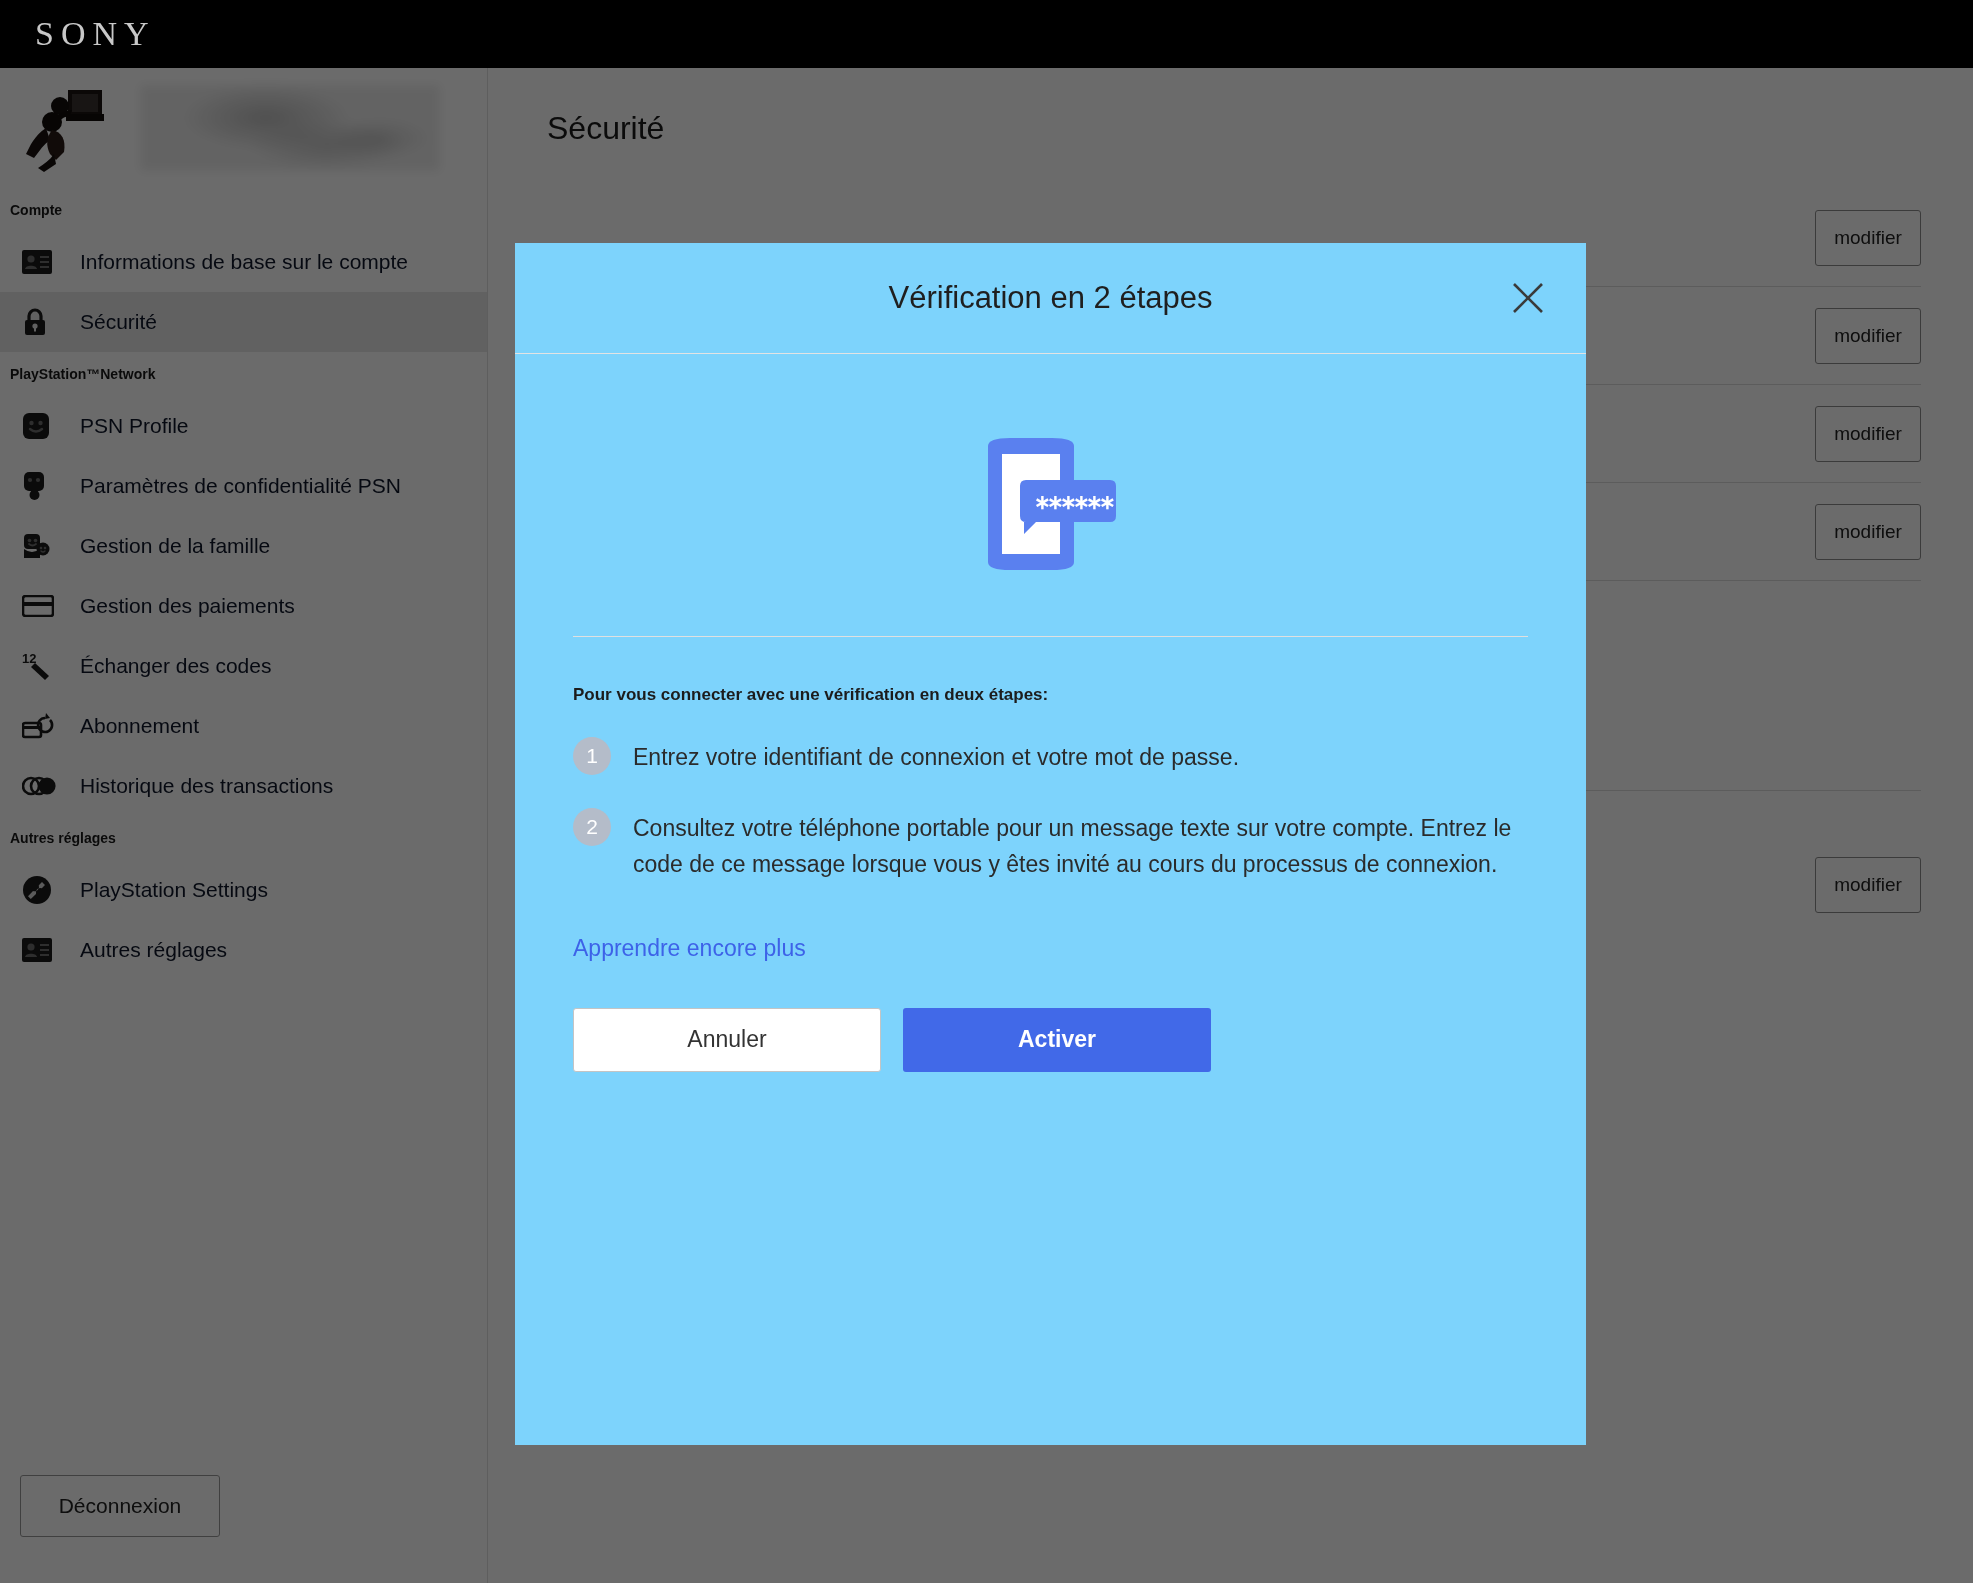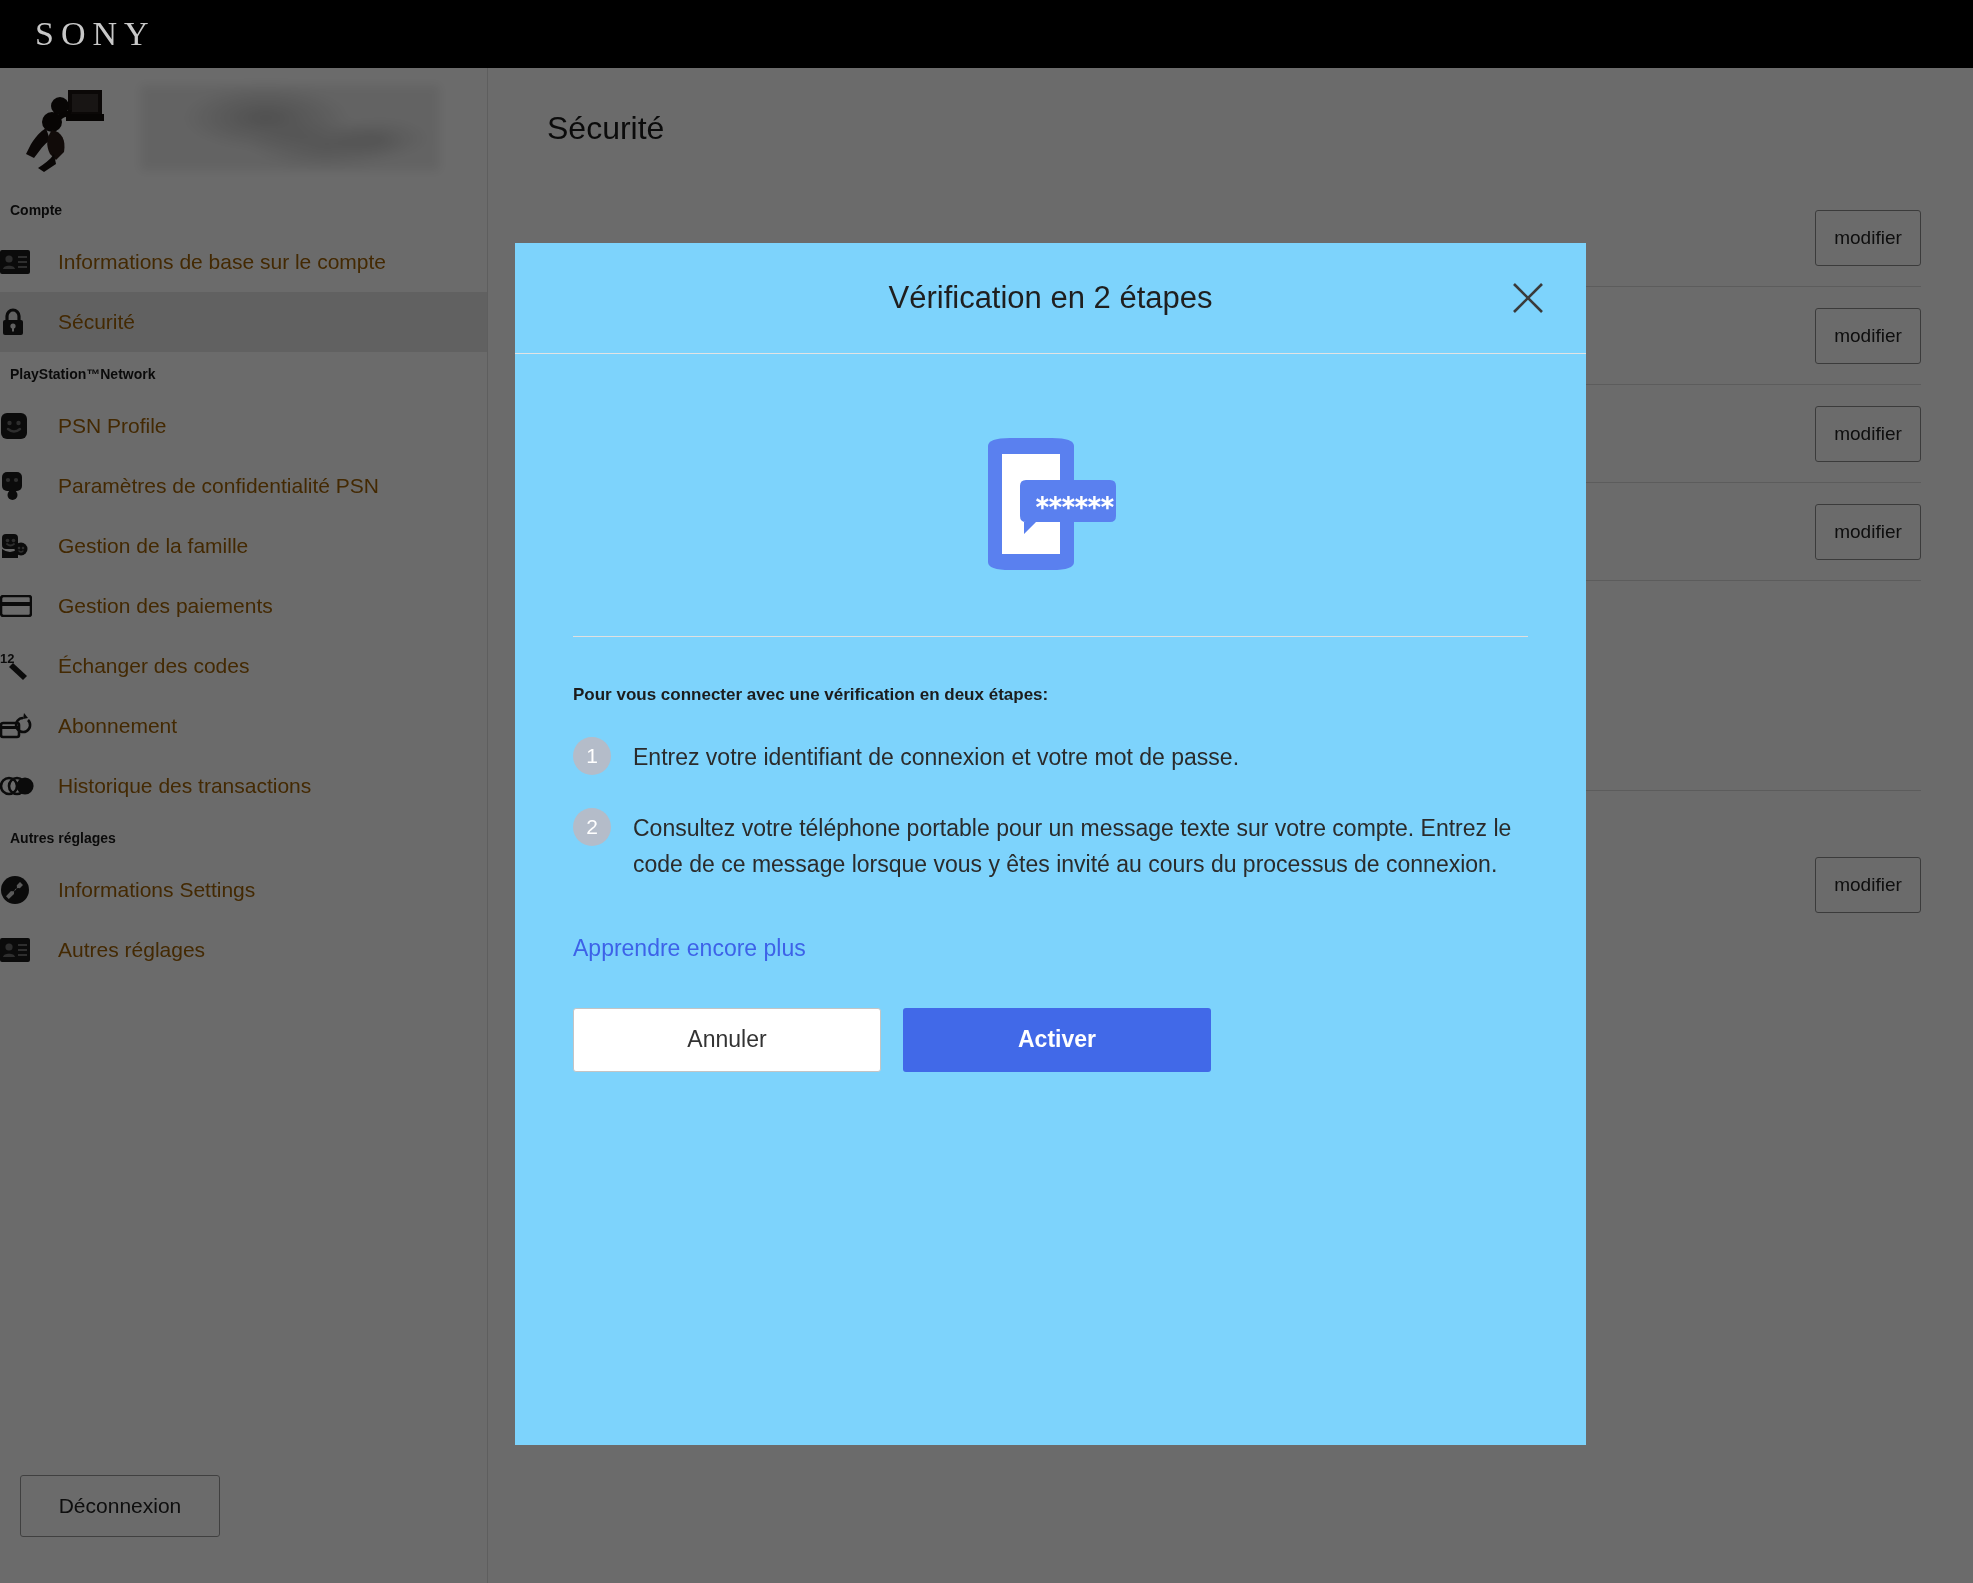--- a/index.html
+++ b/index.html
@@ -87,22 +87,23 @@
   .nav-section-title {
     font-size: 14px;
     font-weight: bold;
     color: #1a1a1a;
     padding: 14px 0 14px 10px;
   }
   .nav-item {
     display: flex;
     align-items: center;
     height: 60px;
-    cursor: pointer;
-    color: #a16207;
+    padding-left: 22px;
+    cursor: pointer;
+    color: #0f172a;
     font-size: 21px;
   }
   .nav-item.active { background: #e8e8e8; }
   .nav-icon {
     width: 40px; height: 34px;
     flex: none;
     display: flex;
     align-items: center;
     justify-content: flex-start;
     margin-right: 18px;
@@ -448,21 +449,21 @@
       <div class="nav-section-title">Autres réglages</div>
 
 
       <div class="nav-item">
         <span class="nav-icon">
           <svg width="30" height="30" viewBox="0 0 30 30">
               <circle cx="15" cy="15" r="14" fill="#1c1c1c"></circle>
               <path d="M20 7 l-3.2 3.2 a4.6 4.6 0 0 1 -5.8 5.8 L6 21.2 l2.8 2.8 l5.2 -5 a4.6 4.6 0 0 1 5.8 -5.8 L23 10 Z" fill="#d8d8d8"></path>
             </svg>
         </span>
-        <span class="nav-label">Informations Settings</span>
+        <span class="nav-label">PlayStation Settings</span>
       </div>
 
       <div class="nav-item">
         <span class="nav-icon">
           <svg width="30" height="24" viewBox="0 0 30 24">
               <rect x="0" y="0" width="30" height="24" rx="2" fill="#1c1c1c"></rect>
               <circle cx="9" cy="9" r="3.6" fill="#6e6e6e"></circle>
               <path d="M3 19 C3.5 14.5 14.5 14.5 15 19 Z" fill="#6e6e6e"></path>
               <rect x="18" y="6" width="9" height="2" fill="#6e6e6e"></rect>
               <rect x="18" y="11" width="9" height="2" fill="#6e6e6e"></rect>

